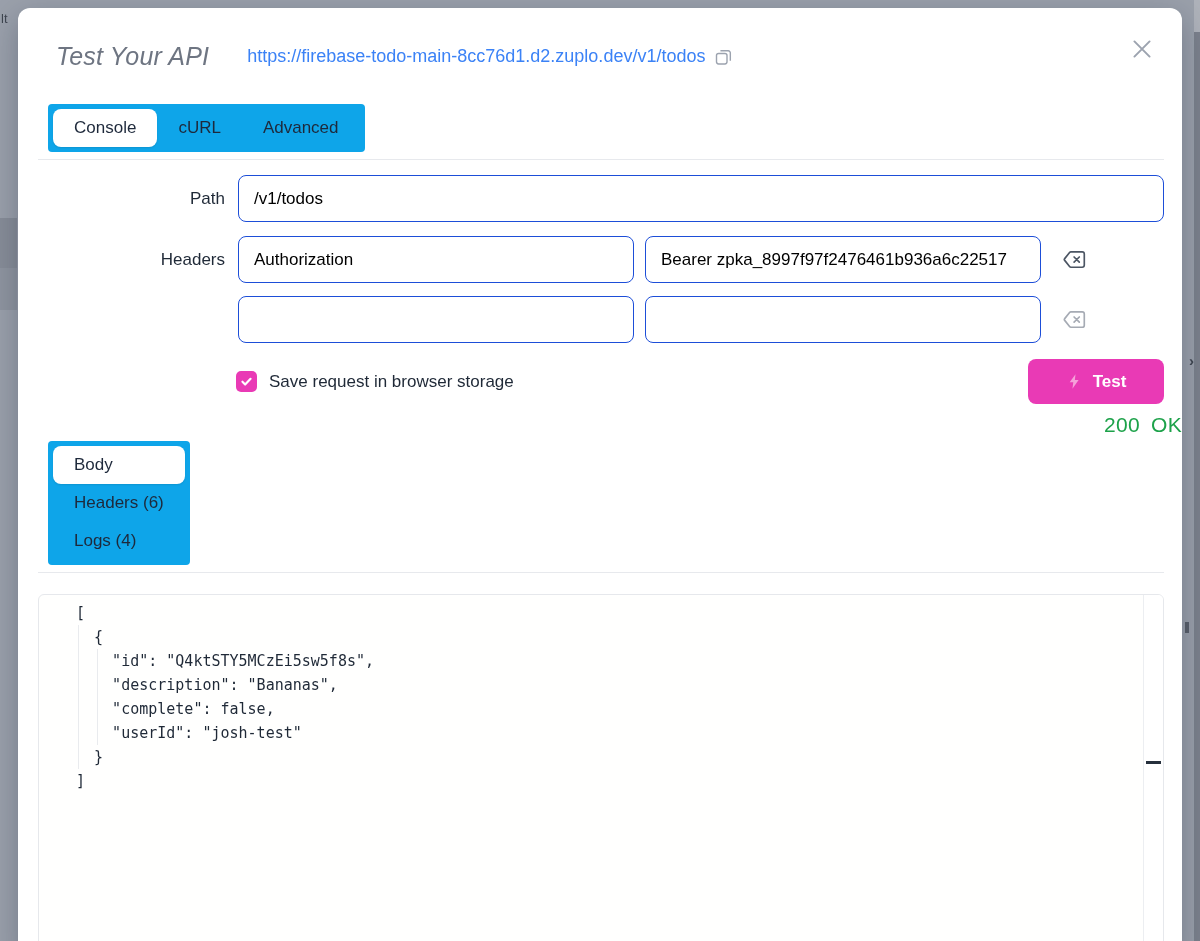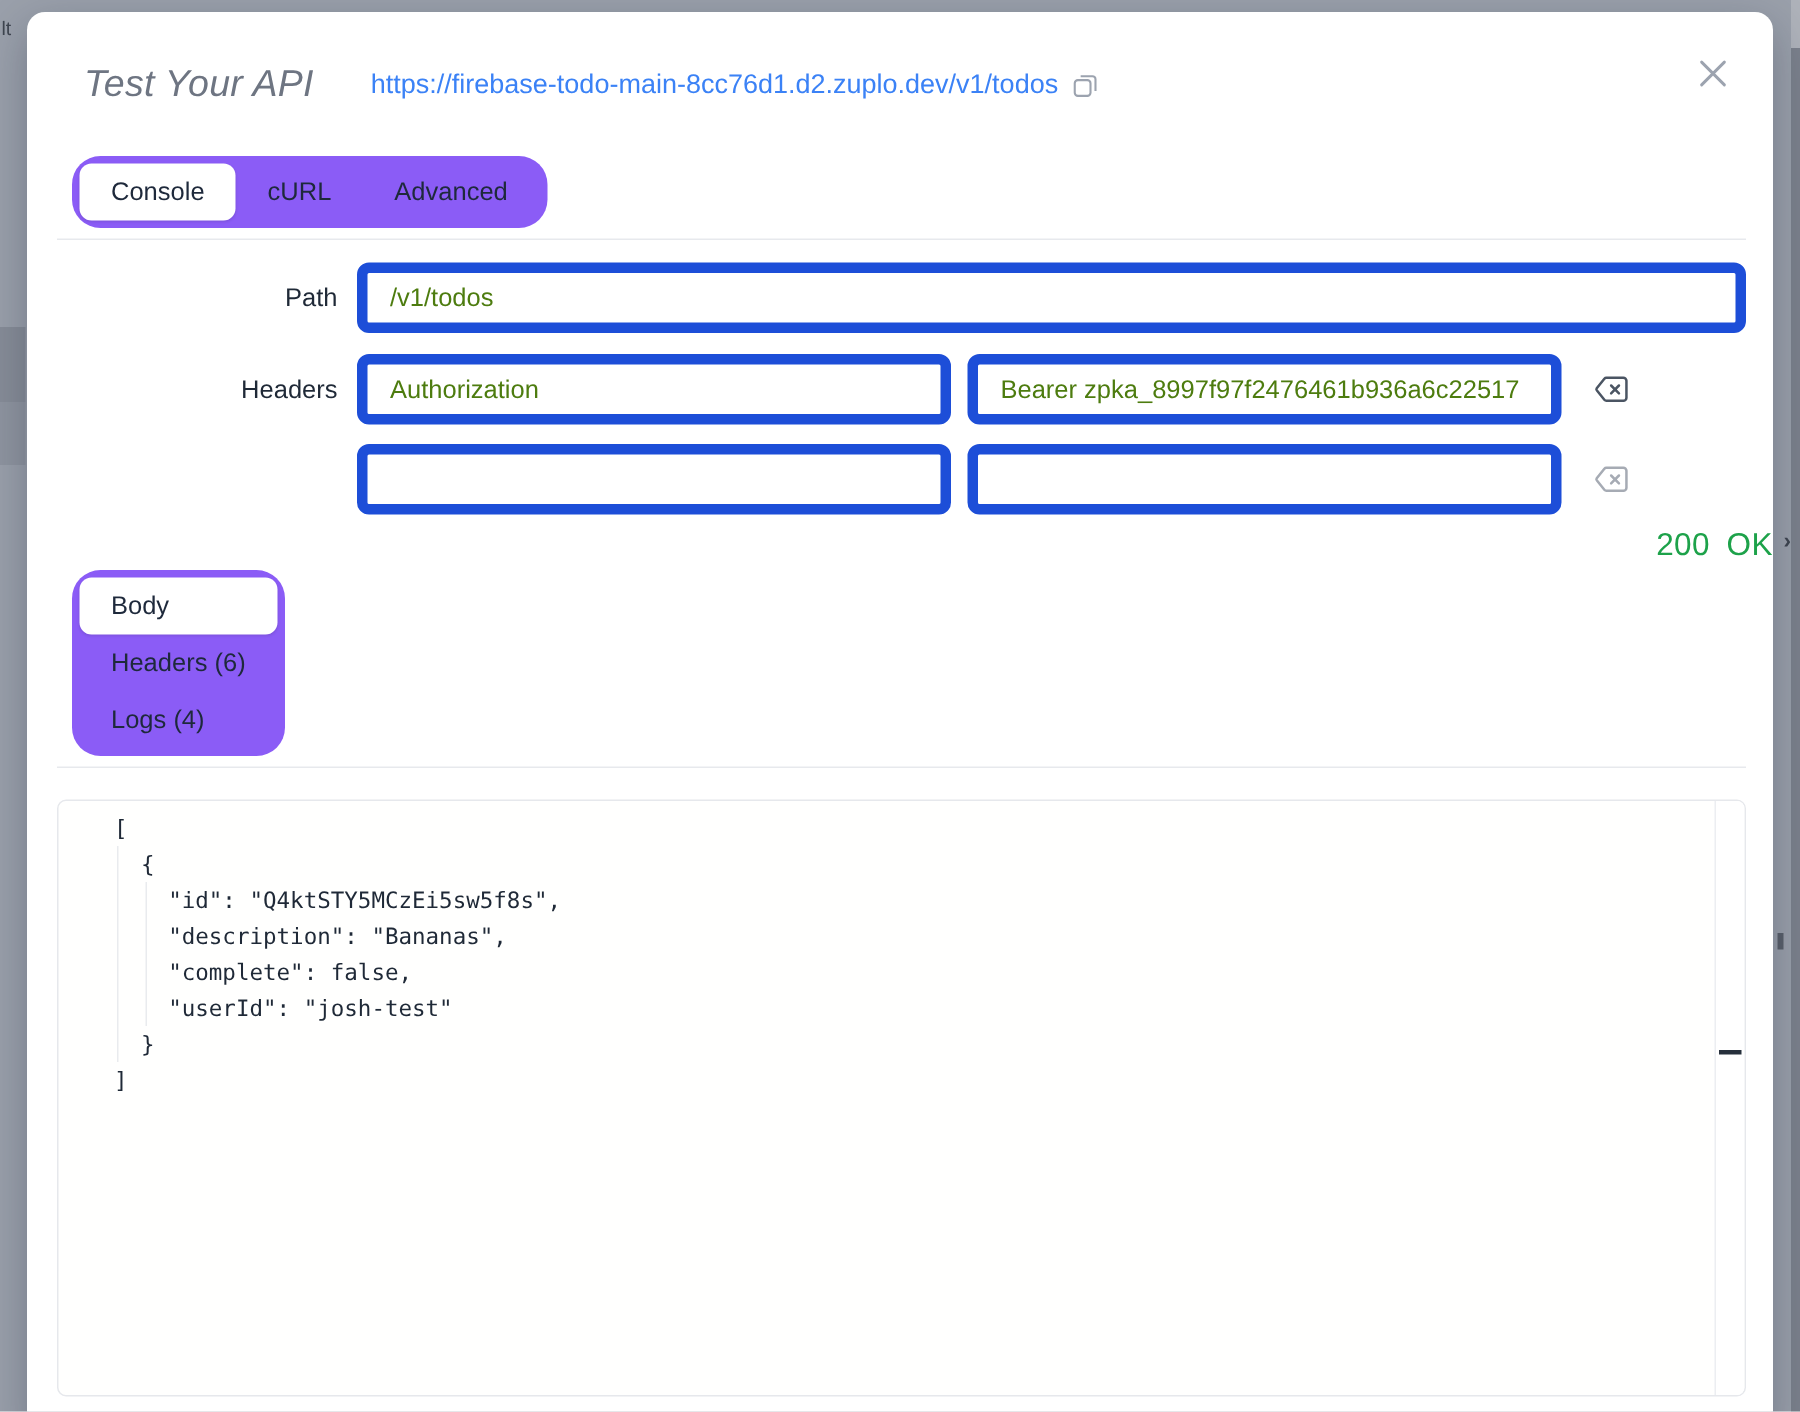--- a/index.html
+++ b/index.html
@@ -22,36 +22,36 @@
     position:absolute;left:18px;top:8px;width:1164px;height:950px;
     background:#ffffff;border-radius:12px;
     box-shadow:0 10px 30px rgba(15,23,42,.28);
   }
   .close-btn{position:absolute;top:26px;right:24px;width:32px;height:32px;border:none;background:transparent;cursor:pointer;padding:0;color:#9ca3af;}
   .modal-header{display:flex;align-items:center;padding:34px 70px 0 20px;}
   .page-title{font-size:25px;font-weight:500;color:#6e7582;margin:0 38px 0 18px;letter-spacing:.2px;font-style:italic;}
   .api-url{font-size:18px;color:#3b82f6;text-decoration:none;cursor:pointer;}
   .copy-btn{margin-left:8px;color:#9ca3af;display:inline-flex;cursor:pointer;}
   
-  .tabs{display:inline-flex;background:#8b5cf6;border-radius:19px;padding:5px;margin:33px 0 0 30px;}
+  .tabs{display:inline-flex;background:#0ea5e9;border-radius:4px;padding:5px;margin:33px 0 0 30px;}
   .tabs.response-tabs{margin-top:4px;flex-direction:column;}
   .tab{padding:9px 21px;font-size:17px;font-weight:500;color:#1e293b;border-radius:8px;cursor:pointer;white-space:nowrap;}
   .tab.active{background:#ffffff;box-shadow:0 1px 2px rgba(0,0,0,.10);}
   .divider{height:1px;background:#e7e9ed;margin:7px 18px 0 20px;}
   
   .row{display:flex;align-items:center;padding-right:18px;}
   .row label{width:207px;text-align:right;font-size:17px;color:#1f2937;flex:none;margin-right:13px;}
   .method-row{margin-top:20px;height:24px;}
   .method-value{font-size:17px;color:#1f2937;}
   .path-row{margin-top:15px;}
   .hdr-row1{margin-top:14px;}
   .hdr-row2{margin-top:13px;}
   .text-input{
-    height:47px;border:7px solid #1d4ed8;border-radius:8px;background:#fff;
-    font-family:"Liberation Sans",sans-serif;font-size:17px;color:#4d7c0f;
+    height:47px;border:1px solid #1d4ed8;border-radius:8px;background:#fff;
+    font-family:"Liberation Sans",sans-serif;font-size:17px;color:#000000;
     padding:0 15px;box-sizing:border-box;outline:none;
   }
   .path-input{flex:1;}
   .hdr-input{width:396px;flex:none;}
   .hdr-input + .hdr-input{margin-left:11px;}
   .del-btn{margin-left:21px;width:26px;height:26px;border:none;background:transparent;padding:0;cursor:pointer;color:#4b5563;display:flex;align-items:center;}
   .del-btn.dim{color:#a6abb4;}
   .action-row{margin-top:16px;display:flex;align-items:center;padding-right:18px;}
   .save-group{margin-left:218px;display:flex;align-items:center;gap:12px;cursor:pointer;}
   .checkbox{width:21px;height:21px;border-radius:5px;background:#e93ab5;display:flex;align-items:center;justify-content:center;flex:none;}
@@ -137,20 +137,36 @@
     <input class="text-input hdr-input" value="" style="">
     <input class="text-input hdr-input" value="" style="">
     <button class="del-btn dim">
       <svg width="25" height="25" viewBox="0 0 24 24" fill="none" stroke="currentColor" stroke-width="1.6" stroke-linejoin="round" stroke-linecap="round">
         <path d="M8.6 4.6h10.8a2 2 0 0 1 2 2v10.8a2 2 0 0 1-2 2H8.6a1.7 1.7 0 0 1-1.33-.64L2.4 12.6a1 1 0 0 1 0-1.2l4.87-6.16A1.7 1.7 0 0 1 8.6 4.6Z"></path>
         <path d="M11.6 9.6l5 5m0-5l-5 5"></path>
       </svg>
     </button>
   </div>
 
+  <div class="action-row">
+    <div class="save-group">
+      <span class="checkbox">
+        <svg width="13" height="13" viewBox="0 0 24 24" fill="none" stroke="#ffffff" stroke-width="4" stroke-linecap="round" stroke-linejoin="round">
+          <path d="M4.5 12.5l5 5L19.5 7"></path>
+        </svg>
+      </span>
+      <span class="save-label">Save request in browser storage</span>
+    </div>
+    <button class="test-btn">
+      <svg width="17" height="19" viewBox="0 0 24 24" fill="#f5a0d9">
+        <path d="M13.4 1.8 5.2 13.2h5.1l-1.2 9 8.7-12.2h-5.3l.9-8.2Z"></path>
+      </svg>
+      <span>Test</span>
+    </button>
+  </div>
 
   <div class="status-line">
     <span class="status-code">200</span>
     <span class="status-text">OK</span>
   </div>
 
   <div class="tabs response-tabs">
     <div class="tab active">Body</div>
     <div class="tab">Headers (6)</div>
     <div class="tab">Logs (4)</div>

